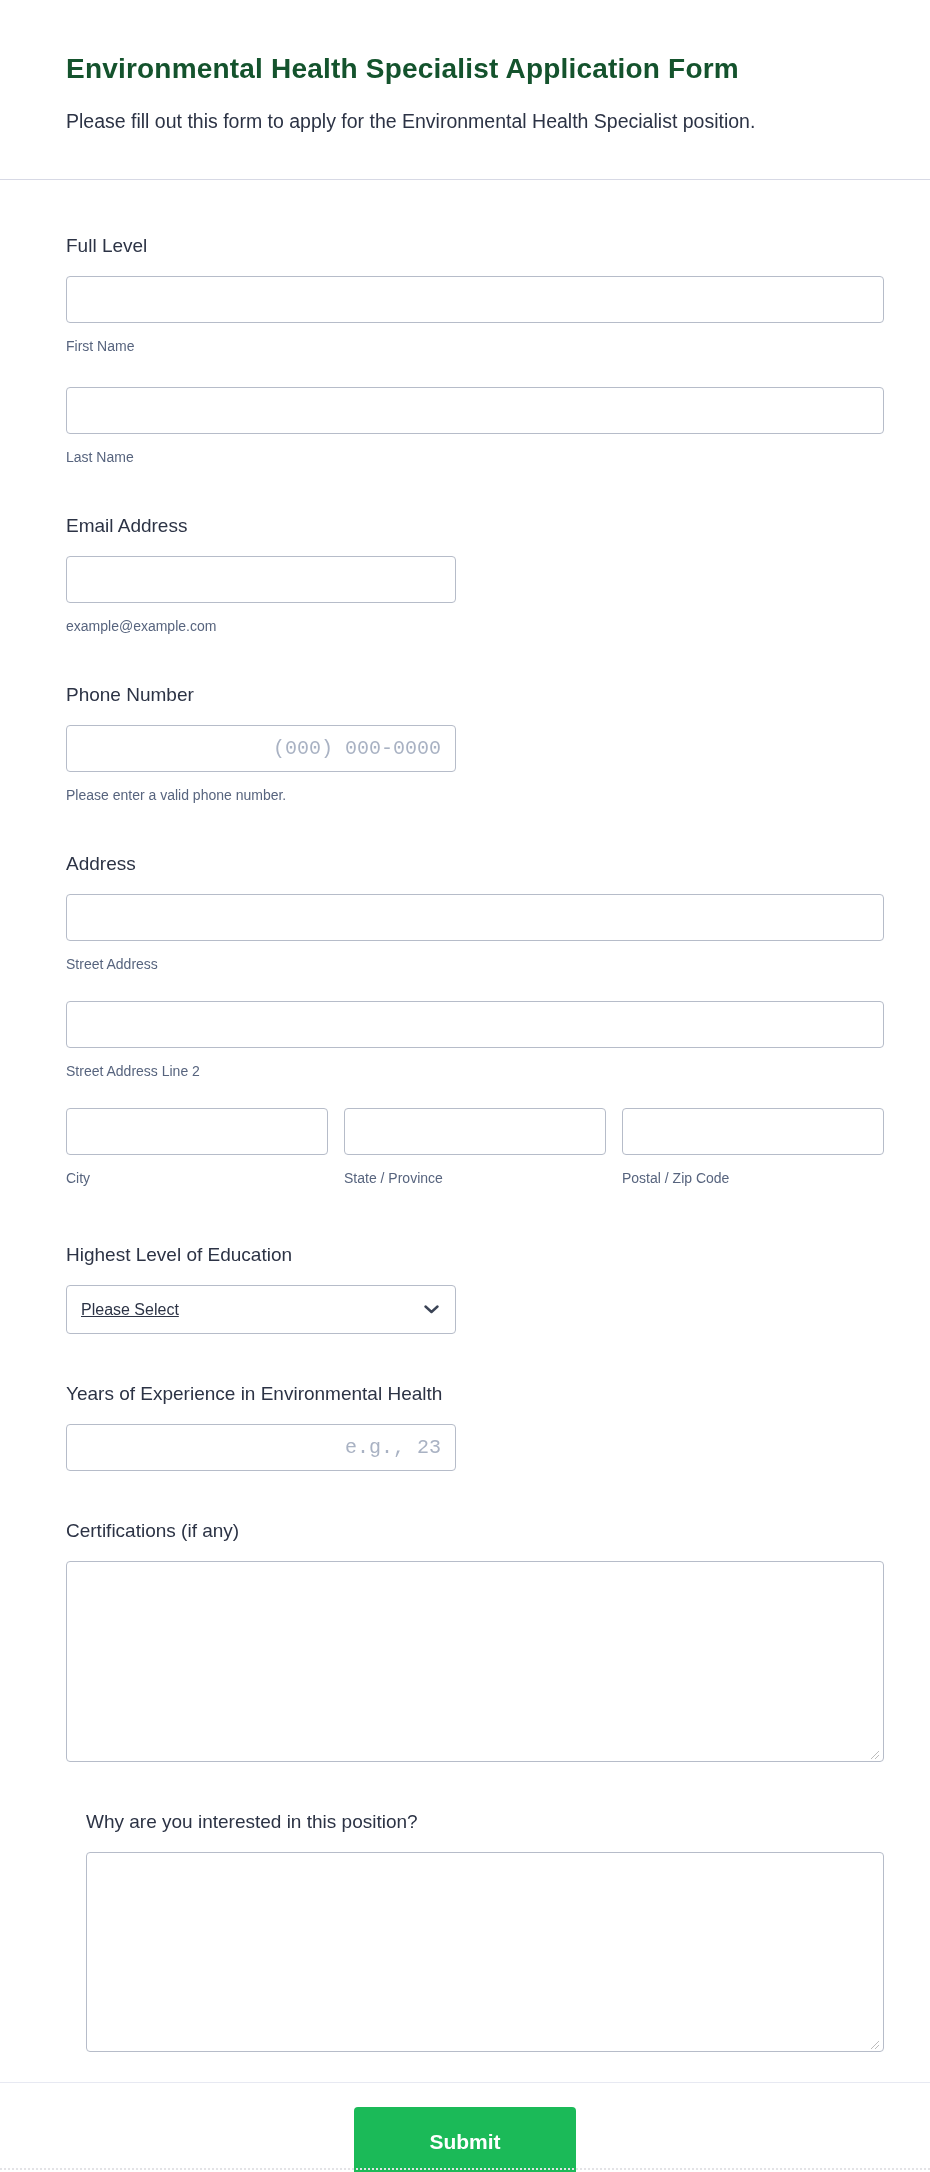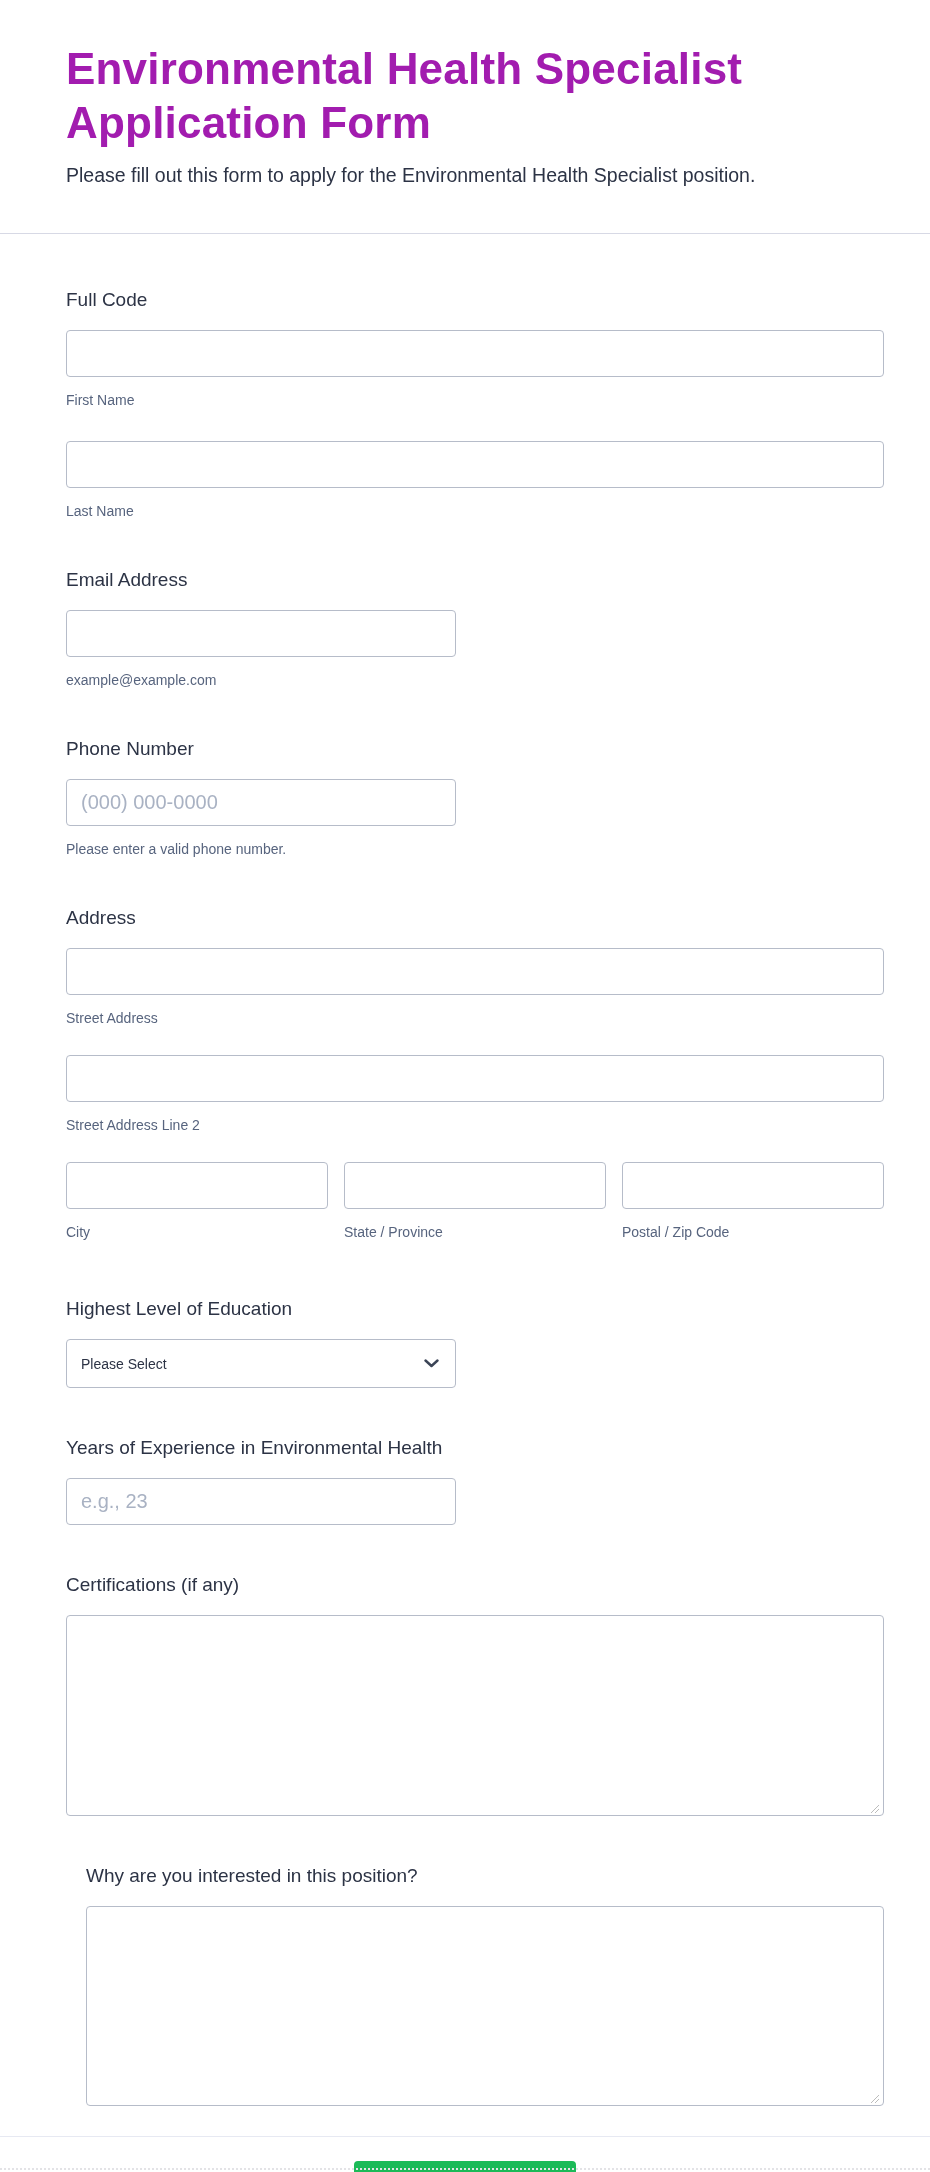--- a/index.html
+++ b/index.html
@@ -13,24 +13,24 @@
     color: #2C3345;
   }
 
   
   .form-header {
     padding: 42px 66px 44px 66px;
     border-bottom: 1px solid #D7D9E5;
     background: #ffffff;
   }
   .form-title {
-    font-size: 44px;
+    font-size: 28px;
     line-height: 54px;
     font-weight: 700;
-    color: #a21caf;
+    color: #14532d;
     max-width: 790px;
     margin-bottom: 12px;
     letter-spacing: 0.2px;
   }
   .form-subtitle {
     font-size: 19.5px;
     line-height: 27px;
     font-weight: 400;
     color: #2C3345;
   }
@@ -56,25 +56,26 @@
     margin-top: 14px;
   }
 
   .text-input {
     display: block;
     width: 100%;
     height: 47px;
     border: 1px solid #B6BCC9;
     border-radius: 4px;
     background: #ffffff;
-    font-family: Liberation Sans, sans-serif;
+    font-family: Liberation Mono, monospace;
     font-size: 20px;
     color: #2C3345;
     padding: 0 14px;
     outline: none;
+    text-align: right;
   }
   .text-input::placeholder { color: #A9B2C3; opacity: 1; }
   .w-half { width: 390px; }
 
   .two-col { display: flex; gap: 32px; flex-direction: column; }
   .two-col .col { flex: 1 1 0; }
 
   .three-col { display: flex; gap: 16px; }
   .three-col .col { flex: 1 1 0; }
 
@@ -88,22 +89,23 @@
     border: 1px solid #B6BCC9;
     border-radius: 4px;
     background: #ffffff;
     display: flex;
     align-items: center;
     justify-content: space-between;
     padding: 0 16px 0 14px;
     cursor: pointer;
   }
   .select-box .select-value {
-    font-size: 14px;
-    color: #2C3345;
+    font-size: 16px;
+    color: #2C3345;
+    text-decoration: underline;
   }
 
   
   .textarea-wrap { position: relative; }
   .textarea {
     display: block;
     width: 100%;
     border: 1px solid #B6BCC9;
     border-radius: 4px;
     background: #ffffff;
@@ -162,21 +164,21 @@
 <body>
 
 <div class="form-header">
   <h1 class="form-title">Environmental Health Specialist Application Form</h1>
   <div class="form-subtitle">Please fill out this form to apply for the Environmental Health Specialist position.</div>
 </div>
 
 <div class="form-body">
 
   <div class="field-block">
-    <label class="field-label">Full Code</label>
+    <label class="field-label">Full Level</label>
     <div class="two-col">
       <div class="col">
         <input type="text" class="text-input" value="" style="">
         <div class="sublabel">First Name</div>
       </div>
       <div class="col">
         <input type="text" class="text-input" value="" style="">
         <div class="sublabel">Last Name</div>
       </div>
     </div>

